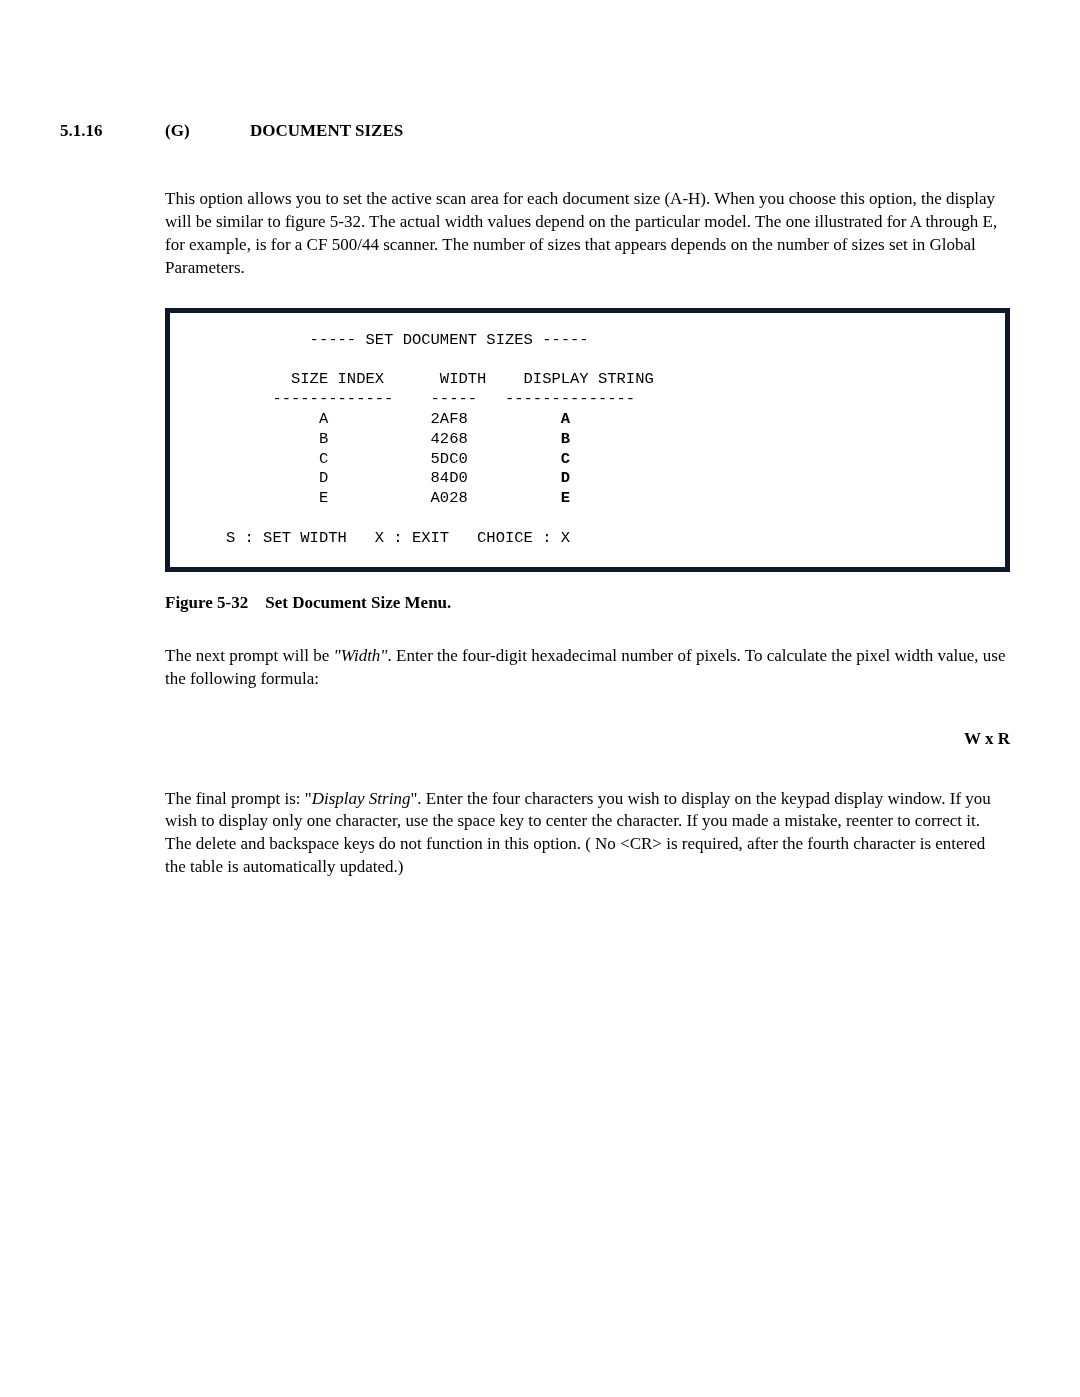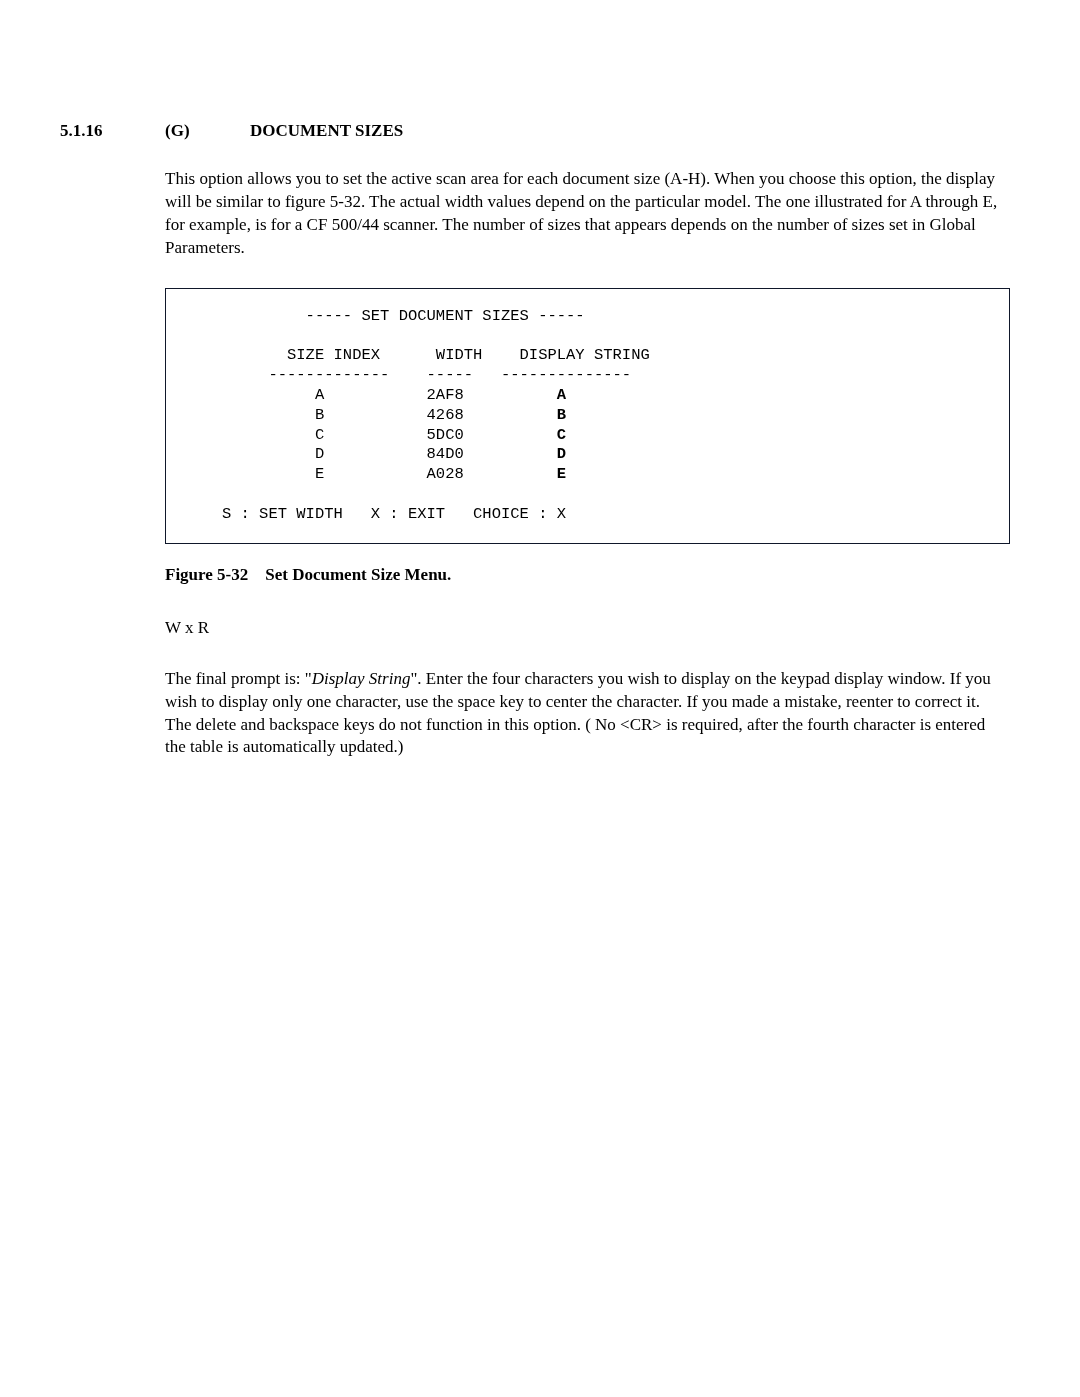--- a/index.html
+++ b/index.html
@@ -9,54 +9,54 @@
       margin: 0;
       padding: 120px 70px 70px 60px;
       color: #000;
       background: #fff;
       width: 1080px;
       box-sizing: border-box;
     }
     .heading-row {
       display: flex;
       font-weight: bold;
-      margin-bottom: 25px;
+      margin-bottom: 45px;
     }
     .heading-num {
       width: 105px;
     }
     .heading-letter {
       width: 85px;
     }
     .body-indent {
       margin-left: 105px;
     }
     p {
       margin: 12px 0 28px 0;
     }
     .figure-box {
-      border: 1px solid #0f172a;
+      border: 5px solid #0f172a;
       margin: 18px 0 20px 0;
       padding: 18px 28px 18px 28px;
     }
     .mono {
       font-family: "Courier New", Courier, monospace;
       font-size: 15.5px;
       line-height: 1.28;
       white-space: pre;
     }
     .figure-caption {
       font-weight: bold;
       text-align: left;
       margin: 16px 0 30px 0;
     }
     .formula {
-      text-align: left;
-      font-weight: normal;
-      margin: 28px 0;
+      text-align: right;
+      font-weight: bold;
+      margin: 37px 0;
     }
     em {
       font-style: italic;
     }
   </style>
 </head>
 <body>
 
 <div class="heading-row">
   <span class="heading-num">5.1.16</span>
@@ -79,20 +79,23 @@
              D           84D0          <b>D</b>
              E           A028          <b>E</b>
 
    S : SET WIDTH   X : EXIT   CHOICE : X</div>
   </div>
 
   <div class="figure-caption">Figure 5-32 Set Document Size Menu.</div>
 
 
 
+  <p>
+    <span>The next prompt will be </span><em>"Width"</em><span>.  Enter the four-digit hexadecimal number of pixels.  To calculate the pixel width value, use the following formula:</span>
+  </p>
 
   <div class="formula">W x R</div>
 
 
   <p>
     <span>The final prompt is: "</span><em>Display String</em><span>".  Enter the four characters you wish to display on the keypad display window.  If you wish to display  only one character, use the space key to center the character.  If you made a mistake, reenter to correct it.  The delete and backspace keys do not function in this option. ( No &lt;CR&gt; is required, after the fourth character is entered the table is automatically updated.)</span>
   </p>
 
 </div>
 

